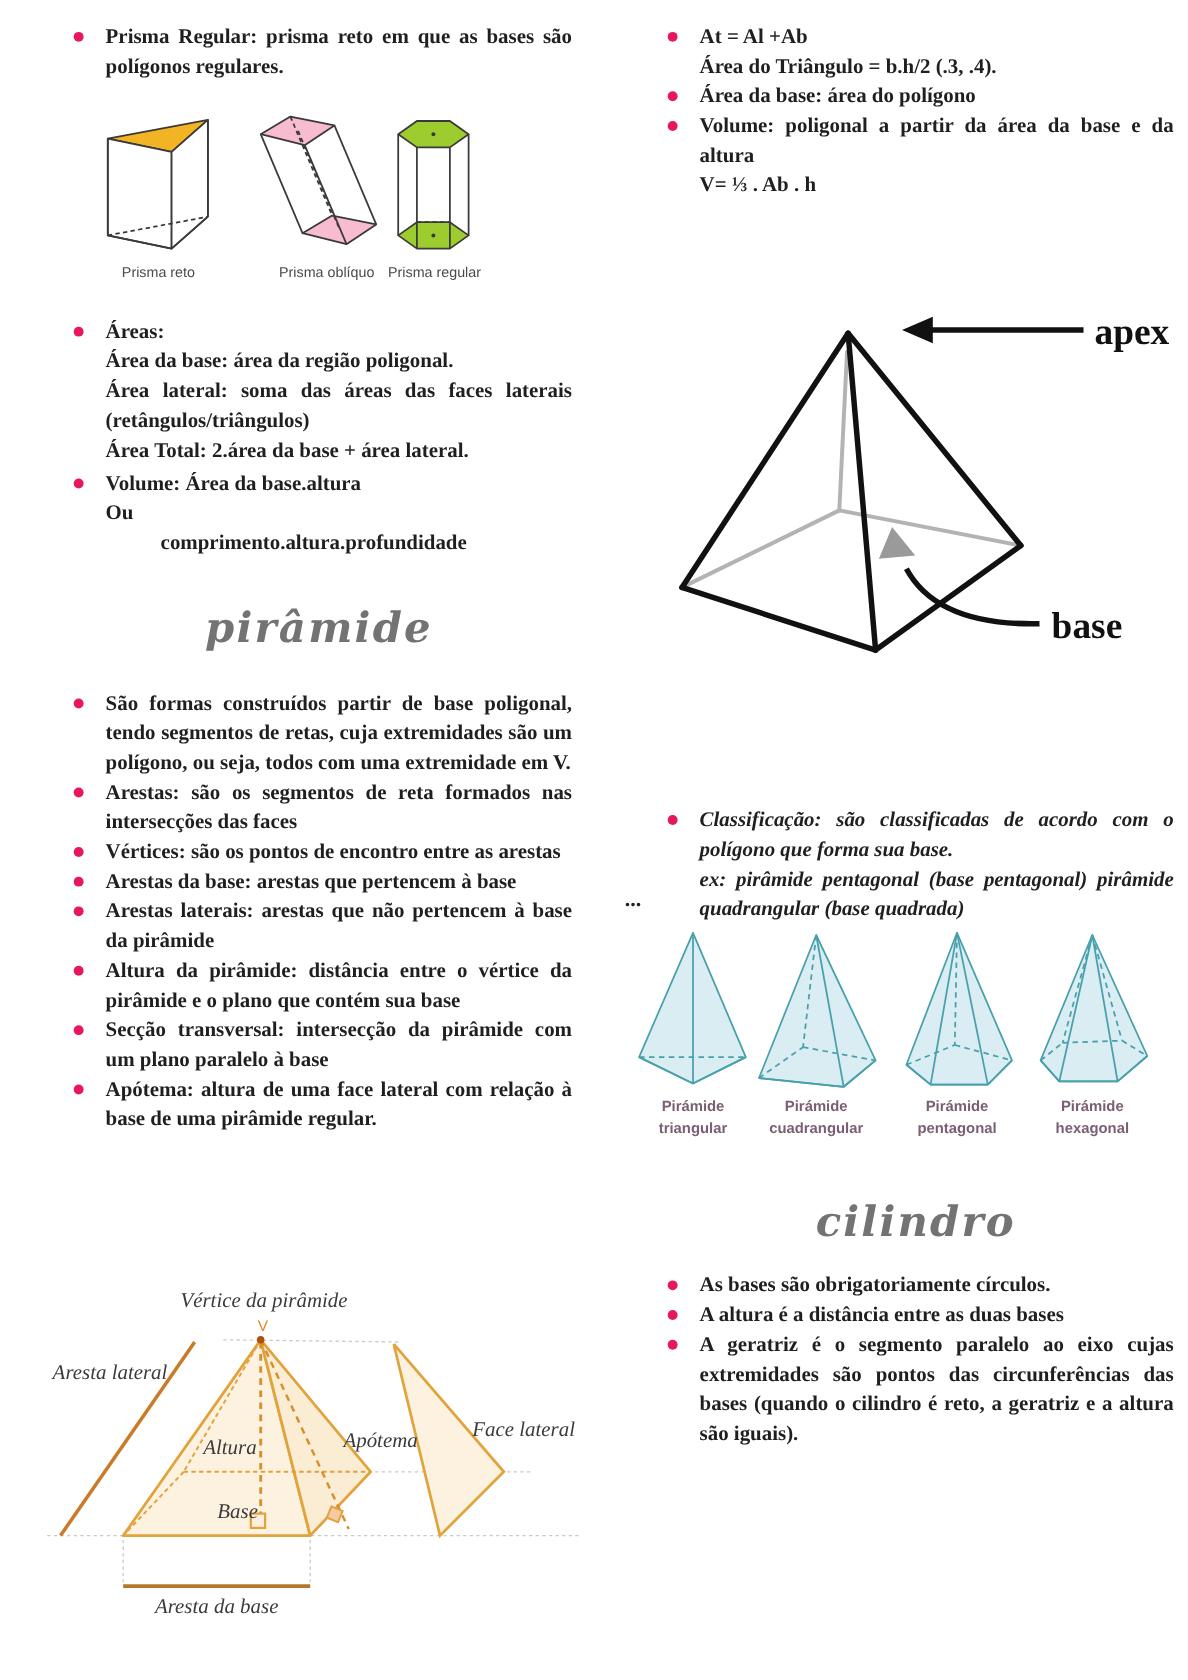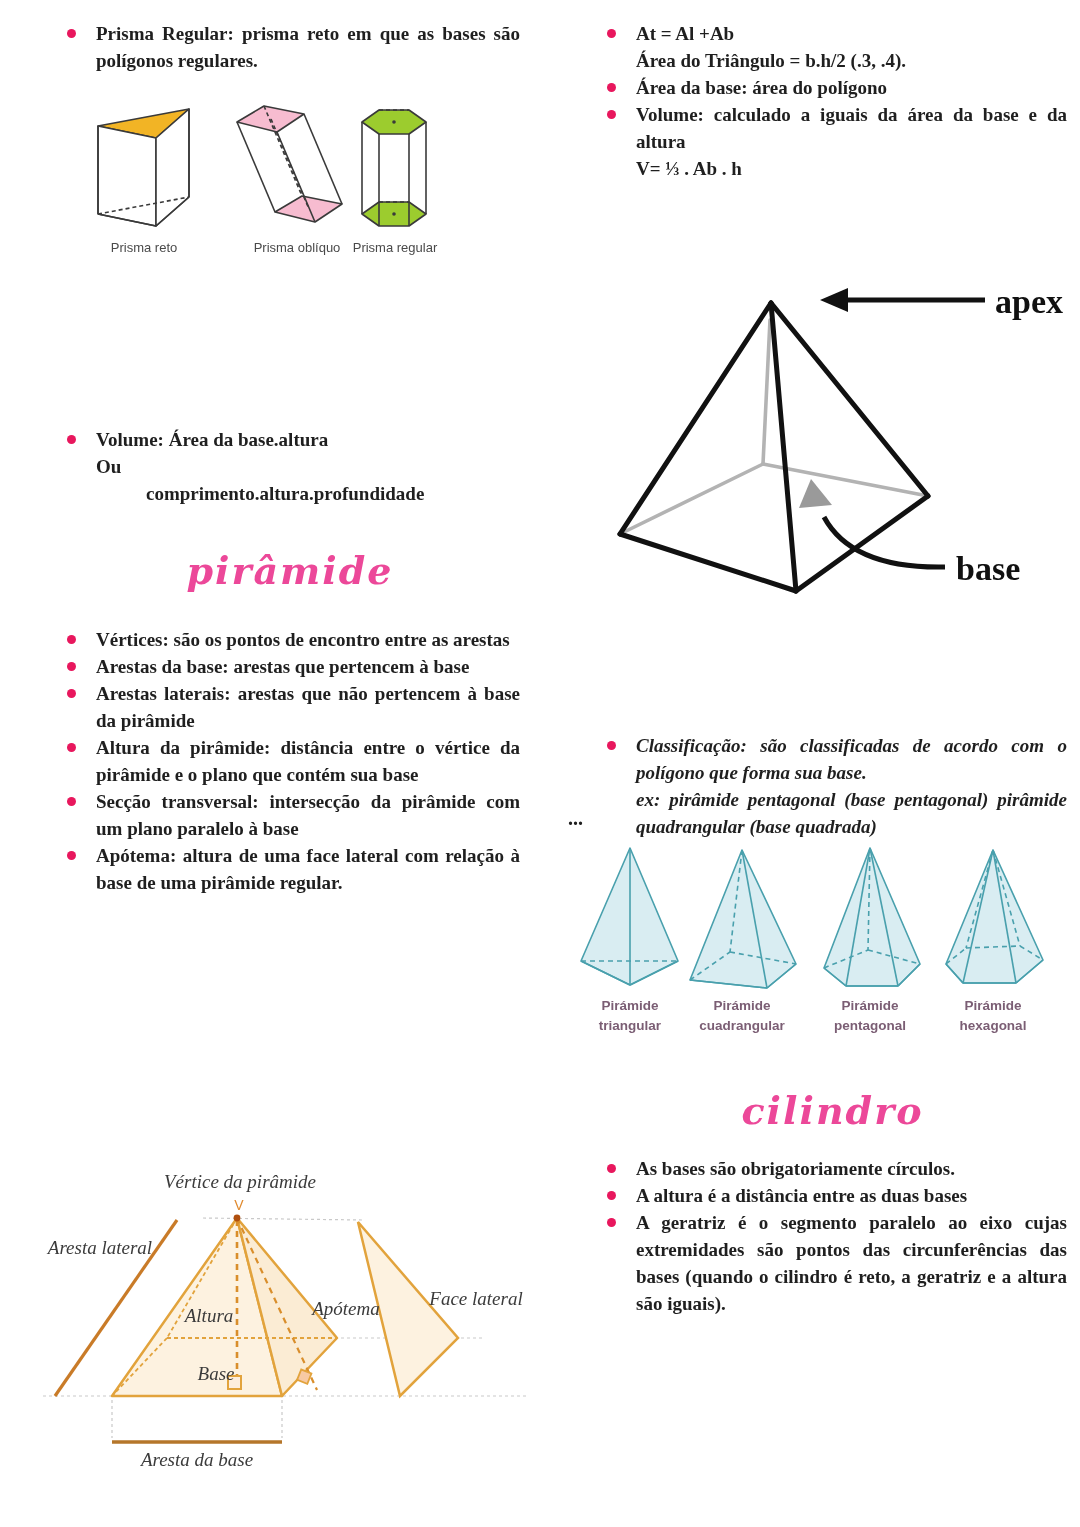--- a/index.html
+++ b/index.html
@@ -12,21 +12,21 @@
   .bullets{display:block;}
   .bullet{position:relative; padding-left:36px; margin:0;}
   .dot{position:absolute; left:7px; top:9px; width:9px; height:9px; border-radius:50%; background:#e8175d;}
   .bt{font-size:19px; line-height:27px; text-align:justify;}
   .bt div{text-align:justify;}
   .line-plain{text-align:center;}
   .indent-ou{text-align:left !important;}
   .indent-comp{margin-left:50px; text-align:center;}
   .script-heading{
     font-family:"DejaVu Serif", serif; font-style:italic; font-weight:700;
-    color:#ec4899; font-size:38px; text-align:center; letter-spacing:2px; margin:0;
+    color:#737373; font-size:38px; text-align:center; letter-spacing:2px; margin:0;
   }
   .ellipsis{font-size:20px; line-height:20px;}
   svg text{font-weight:400;}
   .fig-label{font-family:"Liberation Sans", sans-serif; font-size:13px; fill:#4a4a4a;}
   .pt-label{font-family:"Liberation Sans", sans-serif; font-size:13.5px; font-weight:700; fill:#7b5e74;}
   .diag-label{font-family:"Liberation Serif", serif; font-style:italic; font-size:19px; fill:#3b3b3b;}
   .apex-label{font-family:"Liberation Serif", serif; font-weight:700; font-size:34px; fill:#111111;}
 </style>
 </head>
 <body>
@@ -74,35 +74,54 @@
       <line x1="287" y1="34" x2="287" y2="126"></line>
       <line x1="317" y1="34" x2="317" y2="126"></line>
       <circle cx="302" cy="22" r="1.8" fill="#3a3a3a" stroke="none"></circle>
       <circle cx="302" cy="114" r="1.8" fill="#3a3a3a" stroke="none"></circle>
     </g>
     <text class="fig-label" x="52" y="152" text-anchor="middle">Prisma reto</text>
     <text class="fig-label" x="205" y="152" text-anchor="middle">Prisma oblíquo</text>
     <text class="fig-label" x="303" y="152" text-anchor="middle">Prisma regular</text>
   </svg>
 
+  <div class="abs bullets" style="left:60px; top:288px; width:460px;">
+    <div class="bullet">
+      <span class="dot"></span>
+      <div class="bt">
+        <div>Áreas:</div>
+        <div>Área da base: área da região poligonal.</div>
+        <div>Área lateral: soma das áreas das faces laterais (retângulos/triângulos)</div>
+        <div>Área Total: 2.área da base + área lateral.</div>
+      </div>
+    </div>
+  </div>
 
   <div class="abs bullets" style="left:60px; top:426px; width:460px;">
     <div class="bullet">
       <span class="dot"></span>
       <div class="bt">
         <div class="line-plain">Volume: Área da base.altura</div>
         <div class="indent-ou">Ou</div>
         <div class="indent-comp">comprimento.altura.profundidade</div>
       </div>
     </div>
   </div>
 
   <h2 class="abs script-heading" style="left:60px; top:548px; width:460px;">pirâmide</h2>
 
   <div class="abs bullets" style="left:60px; top:626px; width:460px;">
+    <div class="bullet">
+        <span class="dot"></span>
+        <div class="bt">São formas construídos partir de base poligonal, tendo segmentos de retas, cuja extremidades são um polígono, ou seja, todos com uma extremidade em V.</div>
+      </div>
+    <div class="bullet">
+        <span class="dot"></span>
+        <div class="bt">Arestas: são os segmentos de reta formados nas intersecções das faces</div>
+      </div>
     <div class="bullet">
         <span class="dot"></span>
         <div class="bt">Vértices: são os pontos de encontro entre as arestas</div>
       </div>
     <div class="bullet">
         <span class="dot"></span>
         <div class="bt">Arestas da base: arestas que pertencem à base</div>
       </div>
     <div class="bullet">
         <span class="dot"></span>
@@ -176,21 +195,21 @@
         <div class="line-plain">Área do Triângulo = b.h/2 (.3, .4).</div>
       </div>
     </div>
     <div class="bullet">
       <span class="dot"></span>
       <div class="bt">Área da base: área do polígono</div>
     </div>
     <div class="bullet">
       <span class="dot"></span>
       <div class="bt">
-        <div>Volume: calculado a iguais da área da base e da altura</div>
+        <div>Volume: poligonal a partir da área da base e da altura</div>
         <div class="line-plain">V= ⅓ . Ab . h</div>
       </div>
     </div>
   </div>
 
   <svg class="abs" style="left:600px; top:280px;" width="465" height="325" viewBox="0 0 465 325">
     <g stroke="#b3b3b3" stroke-width="3.6" stroke-linecap="round">
       <line x1="170" y1="40" x2="163" y2="184"></line>
       <line x1="163" y1="184" x2="20" y2="254"></line>
       <line x1="163" y1="184" x2="328" y2="216"></line>

